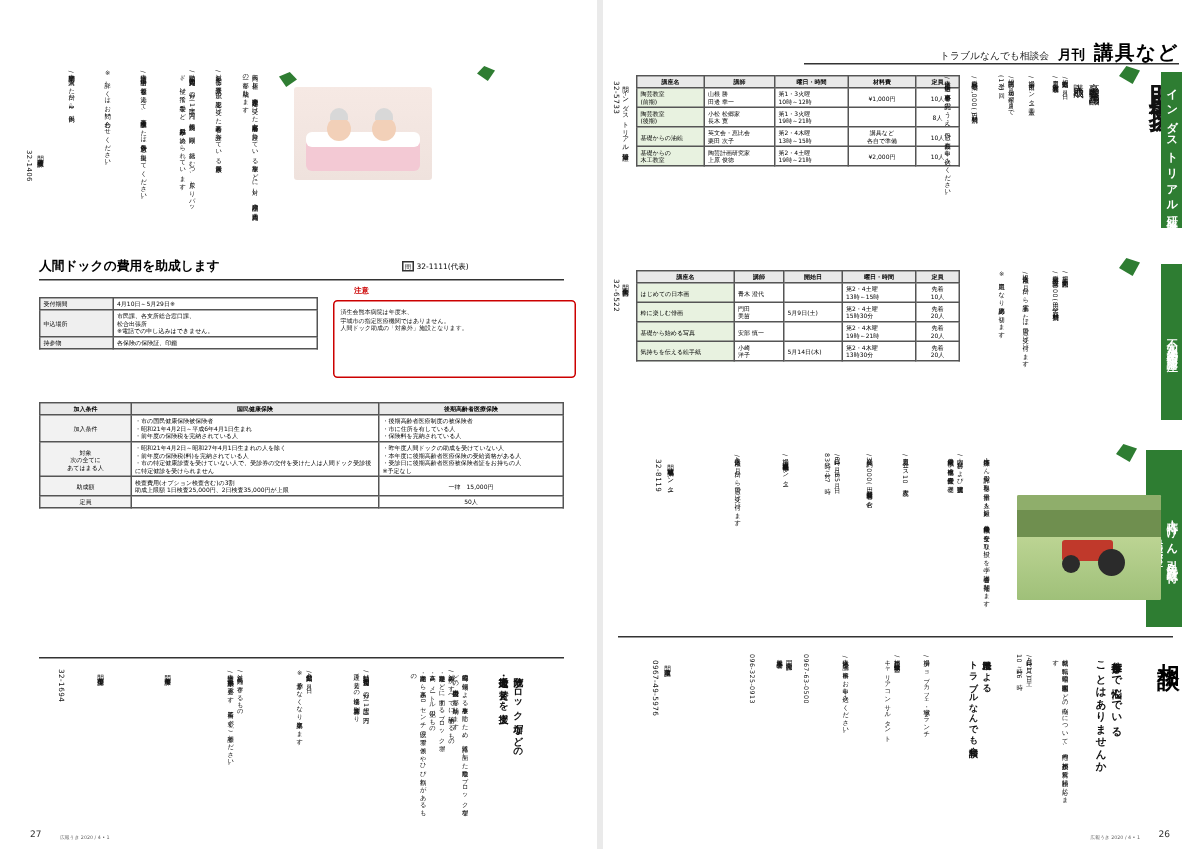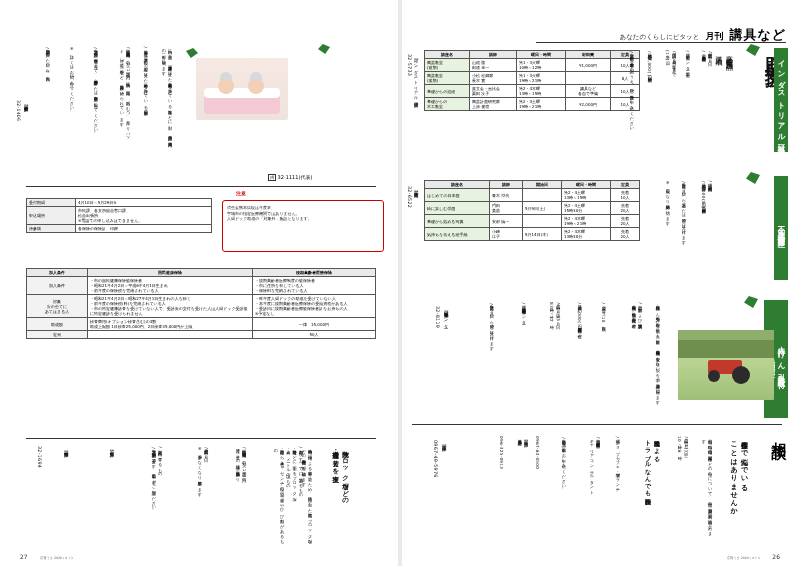--- a/index.html
+++ b/index.html
@@ -83,21 +83,21 @@
 </style>
 </head>
 <body>
 
 <div class="page">
   <div class="gutter"></div>
   <div class="left-page"></div>
   <div class="right-page"></div>
 
   <div class="masthead">
-    <span class="sub">あなたのくらしにピタッと</span>
+    <span class="sub">トラブルなんでも相談会</span>
     <span class="mon">月刊</span>
     <span class="ttl">講具など</span>
   </div>
   <div class="hrule"></div>
 
   <div class="jyosei-title">助成・支援</div>
   <div class="jyosei-sub" style="white-space:pre-line;">高齢者在宅介護用品の
 購入助成</div>
   <div class="green-mark" style="left:318px;top:44px;"></div>
   <div class="green-mark" style="left:186px;top:48px;transform:scaleX(-1);"></div>
@@ -113,20 +113,21 @@
 
   <div class="col-text" style="left:160px;top:46px;height:96px;">市内に居住し、要介護認定を受けた在宅高齢者を介護している家族などに対し、介護用品の購入費用の一部を助成します。</div>
   <div class="col-text" style="left:142px;top:46px;height:96px;">対象/在宅で要介護3以上の認定を受けた高齢者を介護している同居家族</div>
   <div class="col-text" style="left:118px;top:46px;height:96px;">助成額/購入費用の2分の1(上限1万円)。年度内に1回限り。紙おむつ、尿とりパッド、使い捨て手袋など、対象品目が決められています。</div>
   <div class="col-text" style="left:92px;top:46px;height:96px;">申請方法/申請書に領収書を添えて、高齢者支援課または各支所窓口へ提出してください。</div>
   <div class="col-text" style="left:68px;top:46px;height:96px;">※詳しくはお問い合わせください。</div>
   <div class="col-text" style="left:44px;top:46px;height:96px;">申請期間/購入した日から1年以内</div>
   <div class="col-text" style="left:22px;top:100px;height:42px;font-size:4.4px;">問 高齢者支援課</div>
   <div class="col-text" style="left:14px;top:100px;height:42px;font-size:4.6px;">32-1406</div>
 
+  <div style="position:absolute;left:26px;top:172px;width:232px;font-size:8.5px;font-weight:bold;">人間ドックの費用を助成します</div>
   <div style="position:absolute;left:268px;top:174px;font-size:5px;">
     <span class="label-box">問</span>
     
     <span>32-1111(代表)</span>
   </div>
   <div style="position:absolute;left:26px;top:186px;width:350px;height:1px;background:#333;"></div>
 
   <div style="position:absolute;left:236px;top:190px;font-size:5px;font-weight:bold;" class="caution">注意</div>
   <div style="position:absolute;left:222px;top:200px;width:152px;height:42px;border:1px solid #c00;border-radius:3px;padding:4px;font-size:4px;line-height:1.4;white-space:pre-line;color:#111;">済生会熊本病院は年度末、
 宇城市の指定医療機関ではありません。

